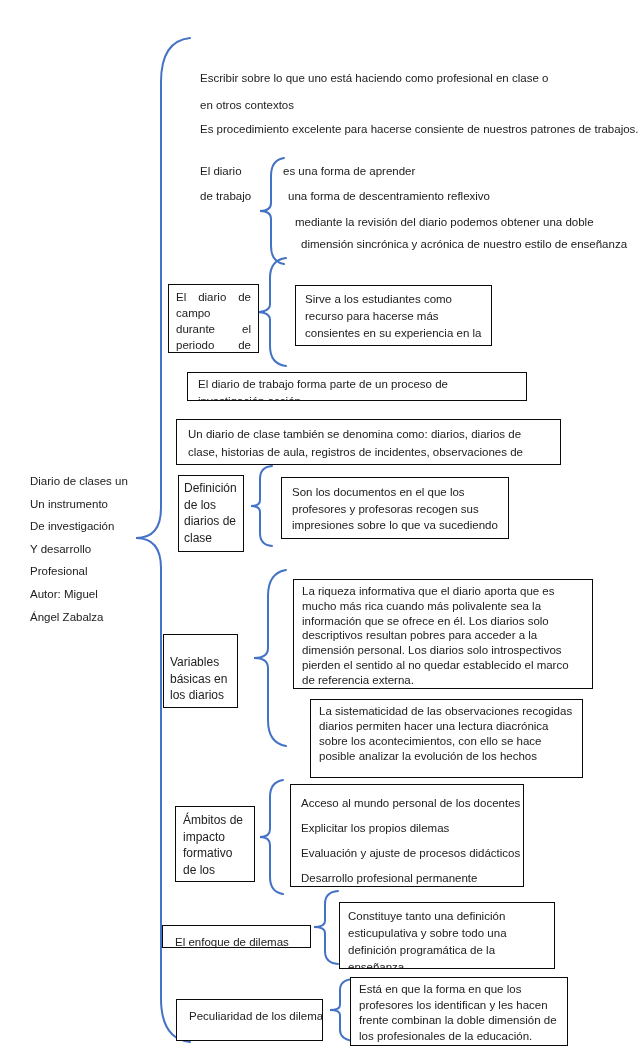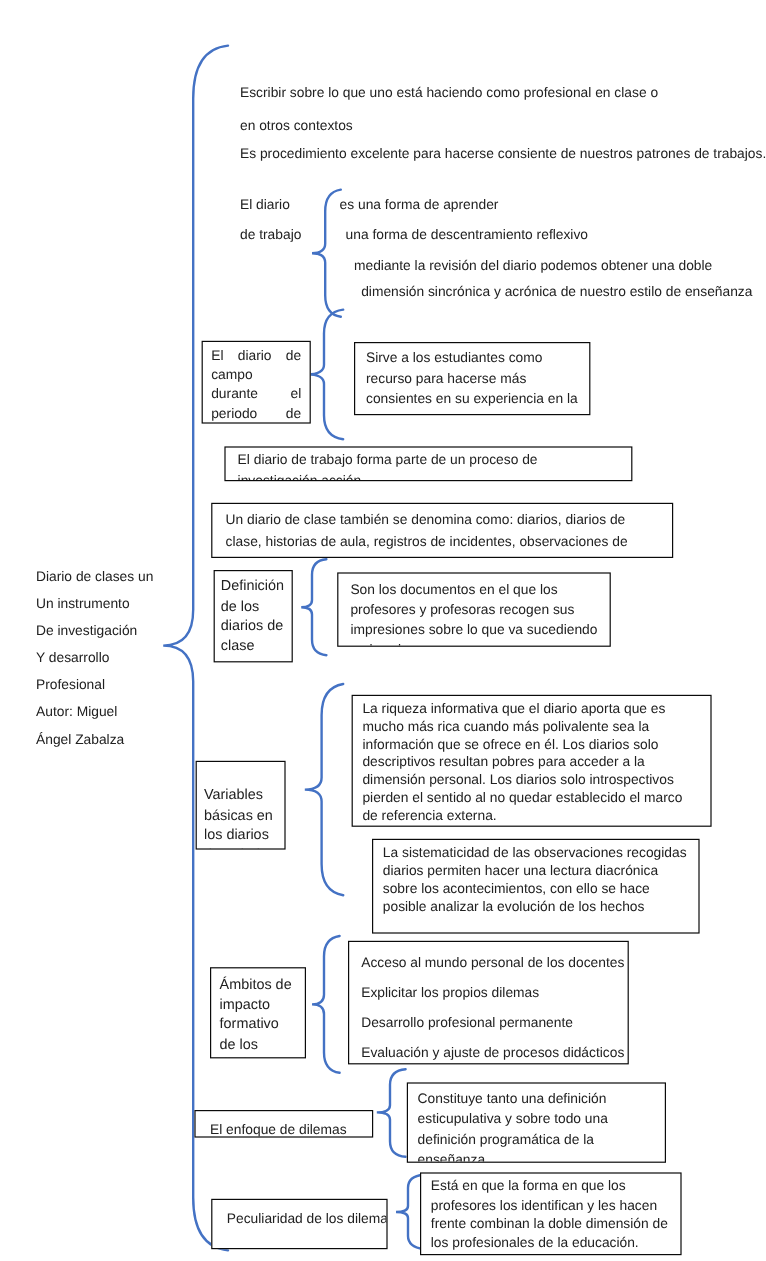--- a/index.html
+++ b/index.html
@@ -87,22 +87,22 @@
   <div class="box" style="left:281px; top:477px; width:228px; height:62px; padding:6px 10px; line-height:16.5px;">Son los documentos en el que los profesores y profesoras recogen sus impresiones sobre lo que va sucediendo en las clases</div>
 
   <div class="box small" style="left:163px; top:634px; width:75px; height:74px; padding:19px 6px; line-height:16.5px;">Variables básicas en los diarios de trabajo</div>
   <div class="box" style="left:293px; top:579px; width:300px; height:110px; padding:4px 8px; line-height:14.8px;">La riqueza informativa que el diario aporta que es mucho más rica cuando más polivalente sea la información que se ofrece en él. Los diarios solo descriptivos resultan pobres para acceder a la dimensión personal. Los diarios solo introspectivos pierden el sentido al no quedar establecido el marco de referencia externa.</div>
   <div class="box" style="left:310px; top:699px; width:273px; height:79px; padding:4px 8px; line-height:15px;">La sistematicidad de las observaciones recogidas diarios permiten hacer una lectura diacrónica sobre los acontecimientos, con ello se hace posible analizar la evolución de los hechos</div>
 
   <div class="box small" style="left:175px; top:806px; width:80px; height:76px; padding:5px 7px; line-height:16.5px;">Ámbitos de impacto formativo de los diarios</div>
   <div class="box" style="left:290px; top:784px; width:234px; height:103px; padding:6px 10px;">
     <div style="line-height:25px; white-space:nowrap;">Acceso al mundo personal de los docentes</div>
     <div style="line-height:25px; white-space:nowrap;">Explicitar los propios dilemas</div>
+    <div style="line-height:25px; white-space:nowrap;">Evaluación y ajuste de procesos didácticos</div>
     <div style="line-height:25px; white-space:nowrap;">Desarrollo profesional permanente</div>
-    <div style="line-height:25px; white-space:nowrap;">Evaluación y ajuste de procesos didácticos</div>
   </div>
 
   <div class="box" style="left:162px; top:925px; width:149px; height:23px; padding:10px 0 0 12px; white-space:nowrap;">El enfoque de dilemas</div>
   <div class="box" style="left:339px; top:902px; width:216px; height:67px; padding:5px 8px; line-height:17px;">Constituye tanto una definición esticupulativa y sobre todo una definición programática de la enseñanza</div>
 
   <div class="box" style="left:176px; top:999px; width:147px; height:42px; padding:10px 0 0 12px; white-space:nowrap;">Peculiaridad de los dilemas</div>
   <div class="box" style="left:350px; top:977px; width:218px; height:69px; padding:4px 8px; line-height:15.5px;">Está en que la forma en que los profesores los identifican y les hacen frente combinan la doble dimensión de los profesionales de la educación.</div>
 
 </div>
 

